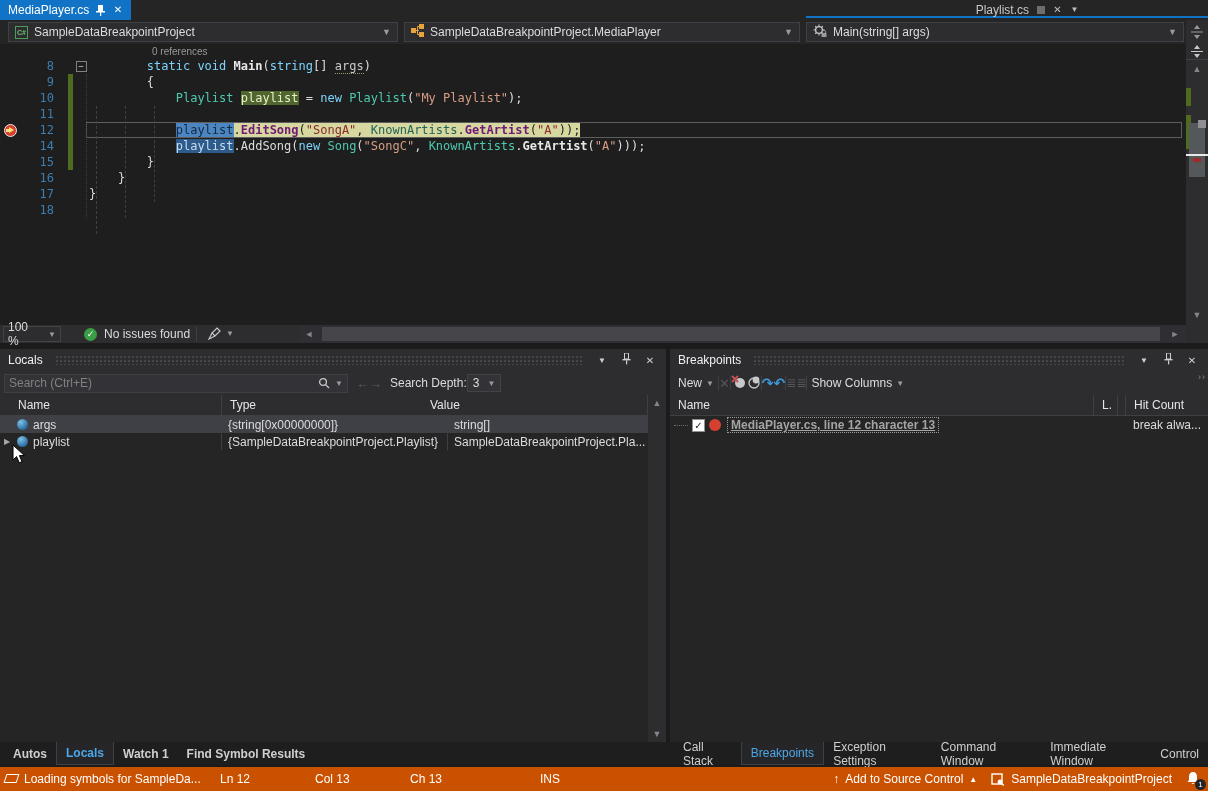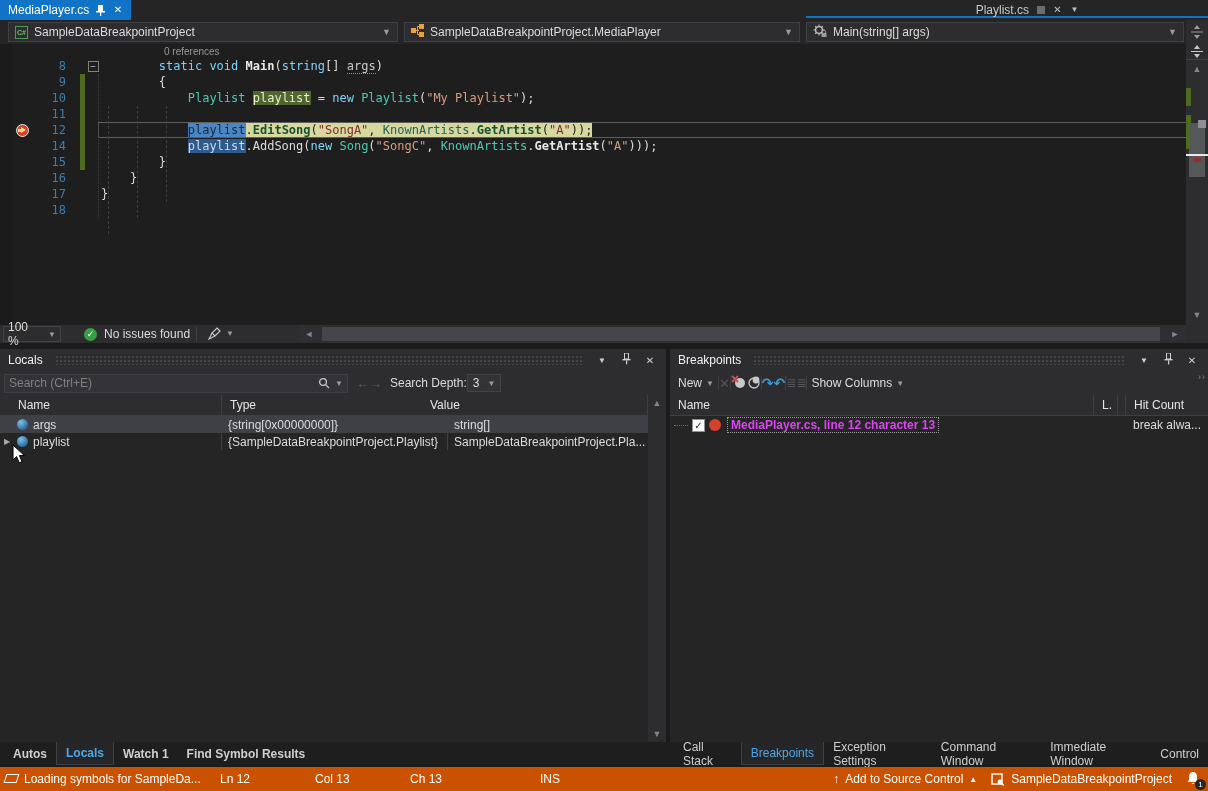--- a/index.html
+++ b/index.html
@@ -16,40 +16,40 @@
   
   #navbar { left:0; top:20px; width:1208px; height:24px; background:#252526; }
   .combo { position:absolute; top:2px; height:20px; background:#2D2D30; border:1px solid #3F3F46; display:flex; align-items:center; padding:0 6px; gap:6px; color:#DCDCDC; }
   .combo .chev { margin-left:auto; color:#9B9B9B; font-size:9px; }
   #combo-project { left:8px; width:390px; }
   #combo-type { left:404px; width:396px; }
   #combo-member { left:806px; width:378px; }
   .csproj-ico { width:13px; height:13px; border:1px solid #4B9E57; color:#6CC06C; font-size:7px; font-weight:bold; display:flex; align-items:center; justify-content:center; }
   #nav-splitter { left:1186px; top:20px; width:22px; height:24px; background:#2D2D30; display:flex; align-items:center; justify-content:center; }
   
-  #editor { left:12px; top:44px; width:1186px; height:281px; background:#1E1E1E; overflow:hidden; padding-top:1px; }
+  #editor { left:0; top:44px; width:1186px; height:281px; background:#1E1E1E; overflow:hidden; padding-top:1px; }
   .codelens { height:13px; line-height:13px; padding-left:152px; font-size:10px; color:#999999; }
   .cline { position:relative; height:16px; display:flex; align-items:center; font-family:"DejaVu Sans Mono",monospace; font-size:12px; line-height:16px; white-space:pre; }
   .bpmargin { width:20px; height:16px; flex:0 0 20px; display:flex; align-items:center; justify-content:center; }
   .bpdot { width:13px; height:13px; border-radius:50%; background:#D6402F; border:1px solid #E8E8E8; display:flex; align-items:center; justify-content:center; }
   .bparrow { display:flex; align-items:center; }
   .bparrow .stem { width:3px; height:3px; background:#F6E27A; }
   .bparrow .tri { width:0; height:0; border-left:5px solid #F6E27A; border-top:3px solid transparent; border-bottom:3px solid transparent; }
   .lnum { width:34px; flex:0 0 34px; text-align:right; color:#3E7EAE; }
   .chg { width:5px; flex:0 0 5px; margin-left:14px; height:16px; }
   .chg.on { background:#4E6B1F; }
   .fold { width:16px; flex:0 0 16px; display:flex; align-items:center; justify-content:center; }
   .foldbox { width:11px; height:11px; border:1px solid #808080; background:#1E1E1E; color:#C8C8C8; font-size:9px; line-height:9px; display:flex; align-items:center; justify-content:center; }
   .codetext { white-space:pre; }
   .curline-outline { position:absolute; left:86px; right:4px; top:0; bottom:0; border:1px solid #5E5E5E; }
   .hl-yellow { background:#D7D7A0; position:relative; }
   .tok-kw{color:#7dd3fc} .tok-ty{color:#4EC9B0} .tok-st{color:#D69D85} .tok-pl{color:#DCDCDC}
   .tok-me{color:#E8E8E8;font-weight:bold}
   .tok-pa{color:#C8C8C8;border-bottom:1px dotted #9A9A6A}
-  .tok-d{color:#1E1E1E} .tok-db{color:#14532d;font-weight:bold}
+  .tok-d{color:#1E1E1E} .tok-db{color:#701a75;font-weight:bold}
   .tok-dr{color:#8A2C2C} .tok-dt{color:#1F6457}
   .tok-wb{background:#4C86C2;color:#14293E}
   .tok-wg{background:#51662E;color:#E6F0CC}
   .tok-ws{background:#2D5B8C;color:#C9DCEE}
   .guide { position:absolute; width:0; border-left:1px dashed #3F3F46; }
   
   #vscroll { left:1186px; top:44px; width:22px; height:281px; background:#2D2D30; }
   #vsplit { position:absolute; left:0; top:0; width:22px; height:16px; display:flex; align-items:center; justify-content:center; border-bottom:1px solid #3F3F46; }
   .sb-arrow { position:absolute; left:0; width:22px; text-align:center; color:#85858A; font-size:9px; }
   .vmark { position:absolute; }
@@ -82,21 +82,21 @@
   .lc { height:100%; display:flex; align-items:center; border-right:1px solid #3F3F46; overflow:hidden; white-space:nowrap; }
   .expander { width:14px; text-align:center; color:#A8A8A8; font-size:8px; }
   .varicon { width:11px; height:11px; border-radius:50%; background:radial-gradient(circle at 35% 30%,#7FC1E8,#2D6B9E 70%); margin:0 5px 0 3px; flex:0 0 11px; }
   .toolbtn { display:flex; align-items:center; gap:4px; color:#DCDCDC; padding:0 4px; }
   .blue-arrow { color:#3D9BD9; font-size:14px; font-weight:bold; }
   .gray-ico { color:#54545A; font-size:12px; }
   .bprow { height:18px; display:flex; align-items:center; }
   .treedots { width:14px; border-bottom:1px dotted #6A6A6A; height:0; margin-left:4px; }
   .cbx { width:13px; height:13px; background:#FFFFFF; border:1px solid #919191; color:#1E1E1E; font-size:10px; line-height:11px; text-align:center; margin:0 4px; }
   .bpred { width:12px; height:12px; border-radius:50%; background:#D6402F; margin-right:6px; flex:0 0 12px; }
-  .bpname { font-weight:bold; color:#d946ef; border:1px dotted #9A9A9A; padding:0 3px; white-space:nowrap; }
+  .bpname { font-weight:bold; color:#a3a3a3; border:1px dotted #9A9A9A; padding:0 3px; white-space:nowrap;text-decoration:underline; }
   
   #tabstrip { left:0; top:742px; width:1208px; height:23px; background:#1E1E1F; display:flex; align-items:stretch; }
   .btab { display:flex; align-items:center; padding:0 9px; color:#CFCFCF; }
   .btab.active { background:#262628; border:1px solid #3F3F46; border-top:none; color:#4CA6E8; }
   #left-tabs { position:absolute; left:4px; top:0; height:23px; display:flex;font-weight:bold; }
   #right-tabs { position:absolute; left:674px; top:0; height:23px; display:flex; }
   
   #statusbar { left:0; top:767px; width:1208px; height:24px; background:#CA5100; color:#FFFFFF; display:flex; align-items:center; }
   #statusbar .sitem { position:absolute; white-space:nowrap; }
   .skew-ico { width:13px; height:9px; border:1.5px solid #FFFFFF; transform:skewX(-18deg); }

